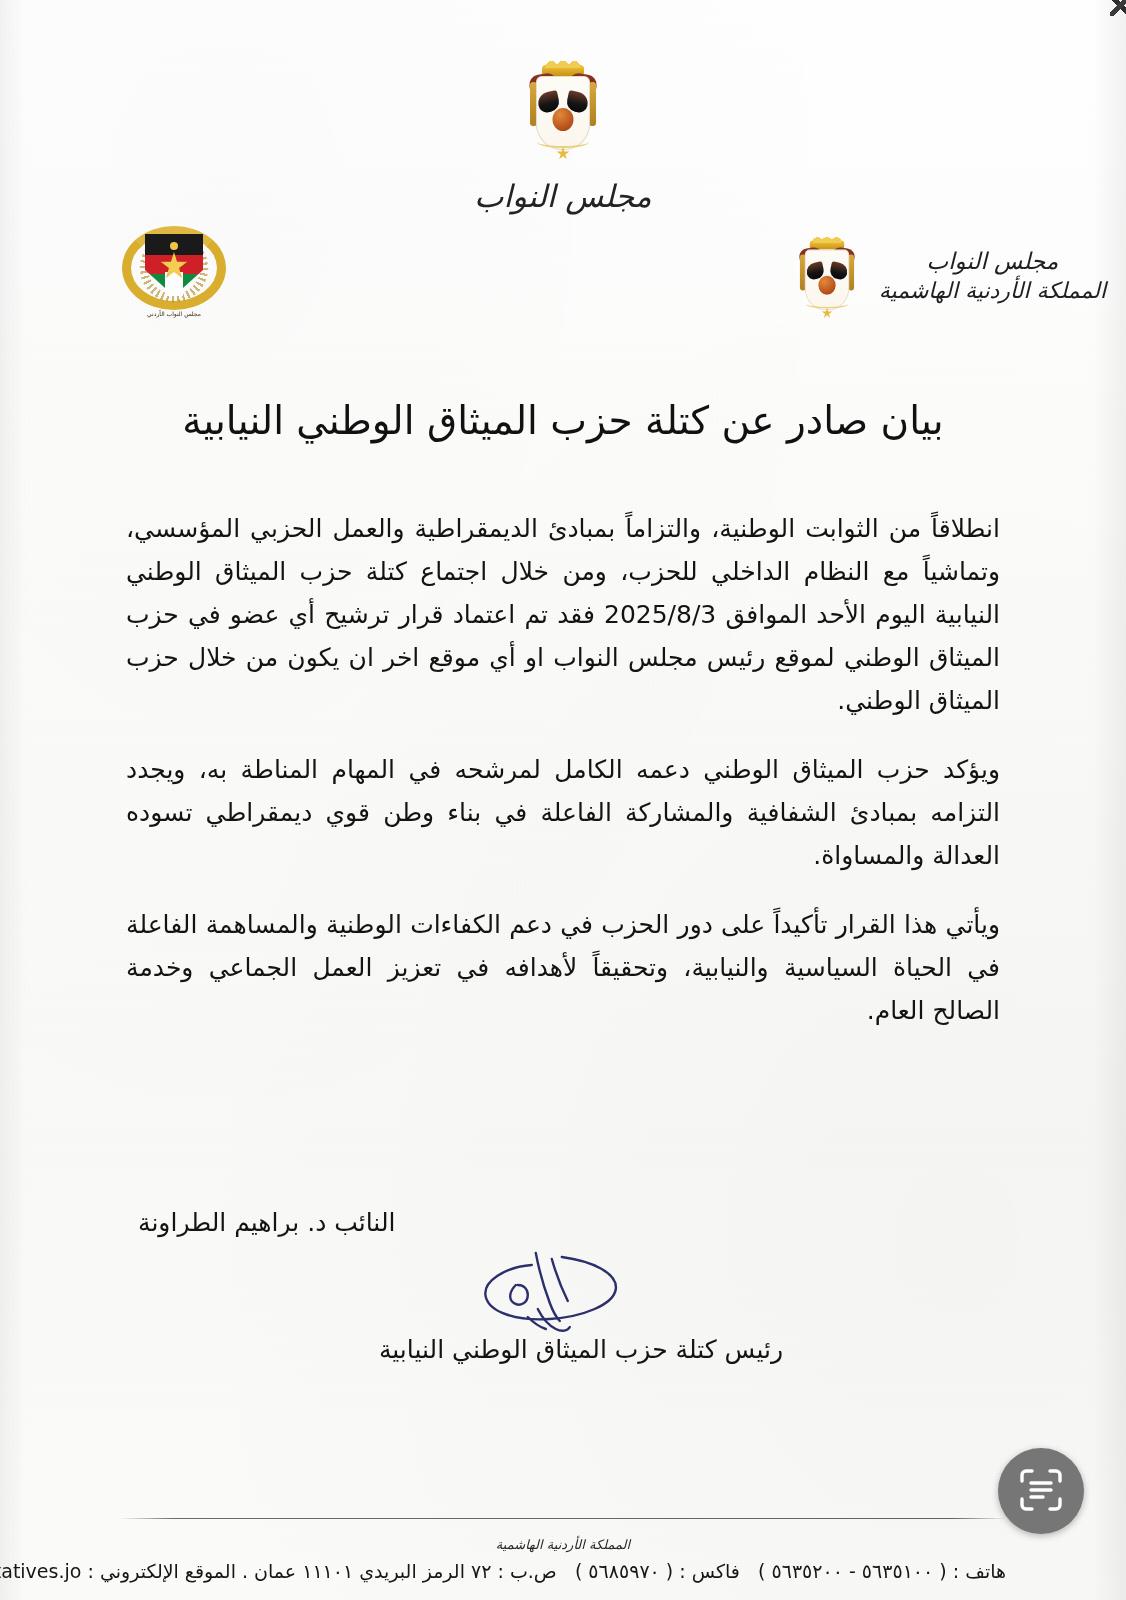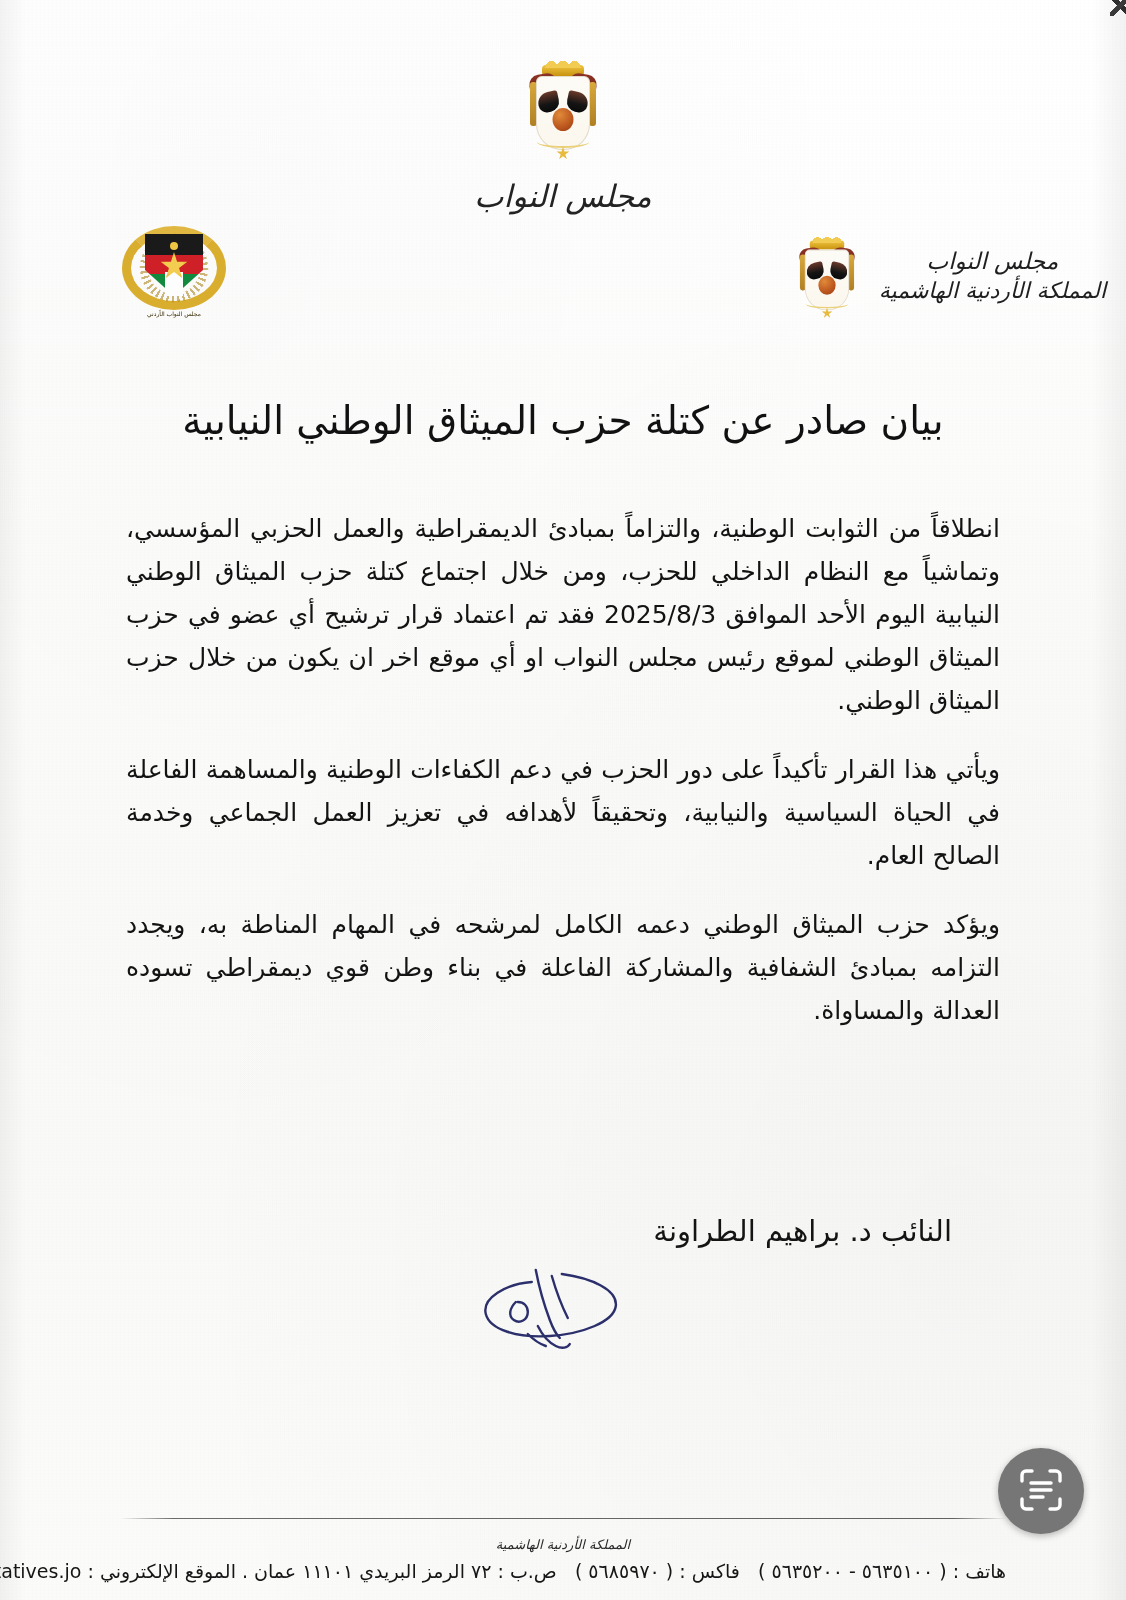--- a/index.html
+++ b/index.html
@@ -301,24 +301,24 @@
 
   
   .signature-block {
     position: absolute;
     left: 0; right: 0;
     top: 1196px;
     padding: 0 126px;
     box-sizing: border-box;
   }
   .sig-name {
-    font-size: 29px;
+    font-size: 25px;
     color: #141414;
-    text-align: right;
-    margin: 18px;
+    text-align: left;
+    margin: 12px;
     padding-right: 30px;
   }
   .sig-mark {
     position: relative;
     height: 92px;
     margin-top: -6px;
   }
   .sig-mark svg {
     position: absolute;
     left: 50%;
@@ -442,40 +442,41 @@
         <div class="badge-caption">مجلس النواب الأردني</div>
       </div>
     </div>
 
   </div>
 
   <div class="doc-body">
     <h1 class="doc-title">بيان صادر عن كتلة حزب الميثاق الوطني النيابية</h1>
 
     <p class="para">انطلاقاً من الثوابت الوطنية، والتزاماً بمبادئ الديمقراطية والعمل الحزبي المؤسسي، وتماشياً مع النظام الداخلي للحزب، ومن خلال اجتماع كتلة حزب الميثاق الوطني النيابية اليوم الأحد الموافق 2025/8/3 فقد تم اعتماد قرار ترشيح أي عضو في حزب الميثاق الوطني لموقع رئيس مجلس النواب او أي موقع اخر ان يكون من خلال حزب الميثاق الوطني.</p>
+    <p class="para">ويؤكد حزب الميثاق الوطني دعمه الكامل لمرشحه في المهام المناطة به، ويجدد التزامه بمبادئ الشفافية والمشاركة الفاعلة في بناء وطن قوي ديمقراطي تسوده العدالة والمساواة.</p>
     <p class="para">ويأتي هذا القرار تأكيداً على دور الحزب في دعم الكفاءات الوطنية والمساهمة الفاعلة في الحياة السياسية والنيابية، وتحقيقاً لأهدافه في تعزيز العمل الجماعي وخدمة الصالح العام.</p>
-    <p class="para">ويؤكد حزب الميثاق الوطني دعمه الكامل لمرشحه في المهام المناطة به، ويجدد التزامه بمبادئ الشفافية والمشاركة الفاعلة في بناء وطن قوي ديمقراطي تسوده العدالة والمساواة.</p>
   </div>
 
   <div class="signature-block">
     <p class="sig-name">النائب د. براهيم الطراونة</p>
 
     <div class="sig-mark">
       <svg width="220" height="96" viewBox="0 0 220 96" fill="none" aria-hidden="true">
         <g stroke="#2b2f6b" stroke-width="2.4" fill="none" stroke-linecap="round" stroke-linejoin="round">
           <path d="M122 14 C152 18, 178 30, 176 46 C174 62, 142 74, 110 76 C78 78, 50 70, 46 54 C42 38, 66 24, 92 22"></path>
           <path d="M96 10 C99 26, 104 44, 110 60 C113 68, 116 74, 120 78"></path>
           <path d="M112 16 C116 30, 122 46, 128 58"></path>
           <path d="M76 42 C70 48, 68 56, 74 60 C80 64, 88 60, 88 52 C88 46, 84 42, 78 42"></path>
           <path d="M98 66 C102 74, 108 82, 116 86 C122 89, 128 88, 130 84"></path>
           <path d="M88 74 C94 80, 100 84, 106 86"></path>
         </g>
       </svg>
     </div>
 
+    <p class="sig-role">رئيس كتلة حزب الميثاق الوطني النيابية</p>
   </div>
 
   <div class="footer">
     <div class="footer-rule"></div>
     <div class="footer-calligraphy">المملكة الأردنية الهاشمية</div>
     <div class="footer-contact">
       <span>هاتف :</span>
       <span>( ٥٦٣٥١٠٠ - ٥٦٣٥٢٠٠ )</span>
       &nbsp;
       <span>فاكس :</span>

